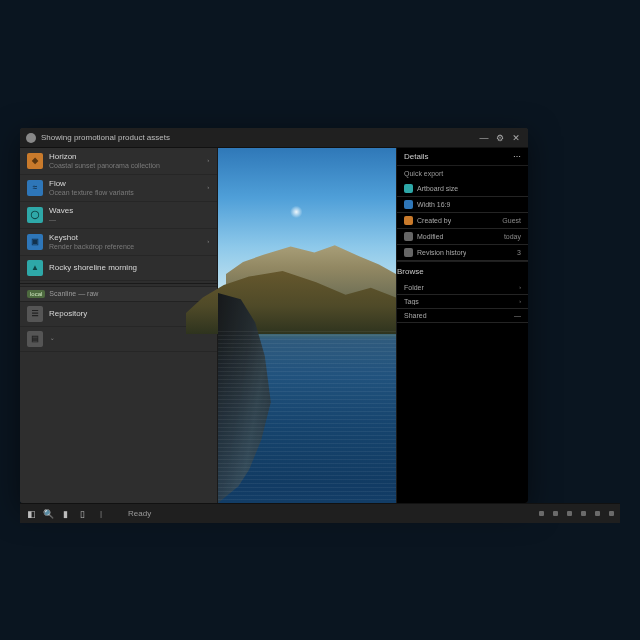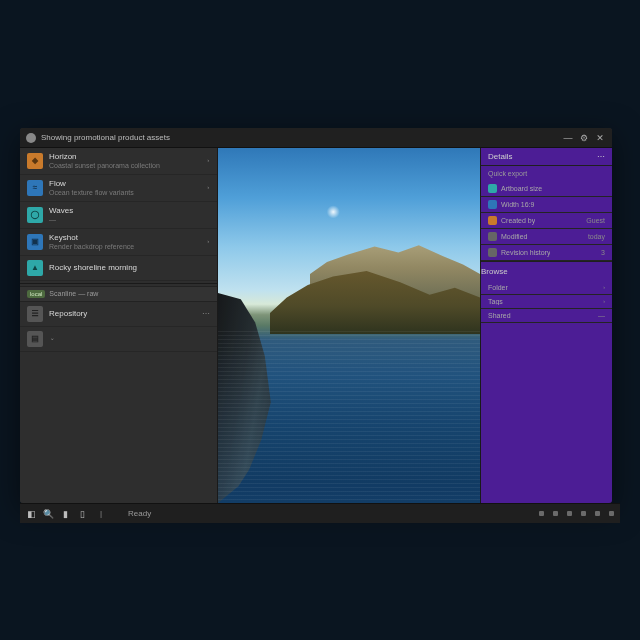--- a/index.html
+++ b/index.html
@@ -2,21 +2,21 @@
 <html><head>
 <meta charset="utf-8">
 <style>
   * { box-sizing: border-box; margin: 0; padding: 0; font-family: -apple-system, "Segoe UI", sans-serif; }
   html, body { width: 640px; height: 640px; background: #0a1520; overflow: hidden; }
   .desktop { width: 640px; height: 640px; background: #0a1520; position: relative; }
 
   .app-window {
     position: absolute;
     left: 20px; top: 128px;
-    width: 592px; height: 375px;
+    width: 508px; height: 375px;
     background: #2a2a2a;
     display: flex; flex-direction: column;
     box-shadow: 0 8px 30px rgba(0,0,0,.5);
     border-radius: 3px;
     overflow: hidden;
     justify-content: flex-end;
   }
 
   .titlebar {
     height: 20px; background: #202020;
@@ -73,21 +73,21 @@
   }
   
   .water { position:absolute; left:0; right:0; bottom:0; height:172px;
     background:
       repeating-linear-gradient(180deg, rgba(255,255,255,.06) 0 1px, rgba(0,0,0,0) 1px 4px),
       linear-gradient(180deg, rgba(60,120,170,0) 0%, rgba(18,60,100,.4) 100%);
     mix-blend-mode: screen;
   }
 
   
-  .right { width:132px; background:#4c1d95; border-left:1px solid #1a1a1a; display:flex; flex-direction:column; font-size:8px; color:#b8b8b8 }
+  .right { width:132px; background:#000000; border-left:1px solid #1a1a1a; display:flex; flex-direction:column; font-size:8px; color:#b8b8b8 }
   .right .hdr { padding:4px 7px; font-size:8px; color:#d0d0d0; border-bottom:1px solid #1f1f1f; display:flex; align-items:center; justify-content:space-between }
   .right .sec { padding:4px 7px; font-size:7px; color:#9a9a9a }
   .right .kv { display:flex; align-items:center; justify-content:space-between; padding:3px 7px; font-size:7px; border-bottom:1px solid #242424 }
   .right .kv .k { color:#a8a8a8; display:flex; align-items:center; gap:4px; white-space:nowrap; overflow:hidden; text-overflow:ellipsis }
   .right .kv .v { color:#8a8a8a; white-space:nowrap }
   .right .dot { width:9px;height:9px;border-radius:2px;flex-shrink:0 }
   .dot.blue{background:#2e76b8}.dot.teal{background:#2ea8a8}.dot.gray{background:#666}.dot.orange{background:#c97a2b}
   .right .hdr2 { padding:5px 0; color:#cacaca; border-top:1px solid #1f1f1f }
 
   

